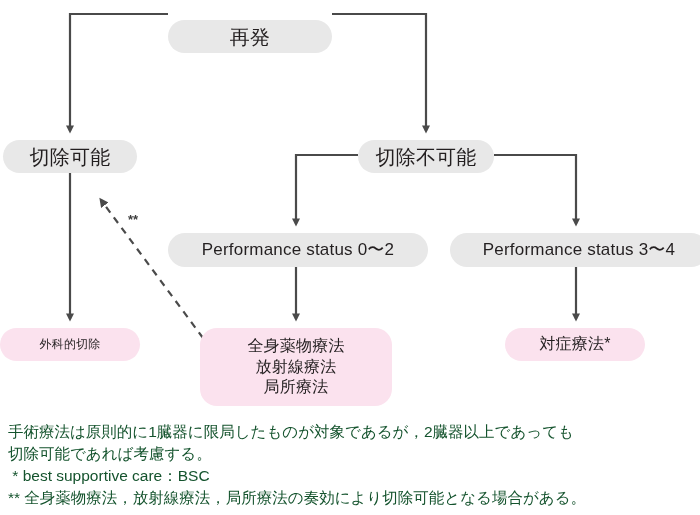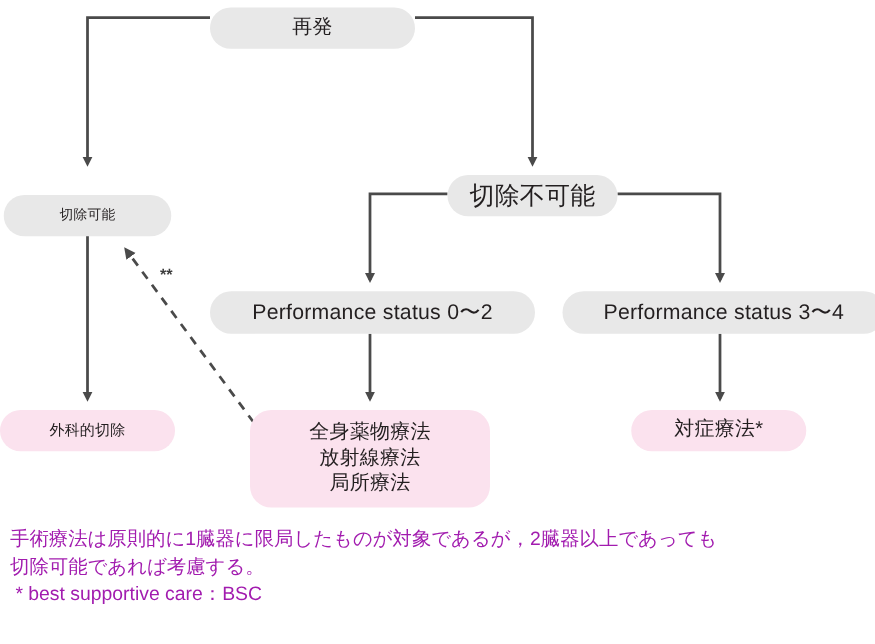--- a/index.html
+++ b/index.html
@@ -39,22 +39,22 @@
   }
   .node.gray  { background: #e8e8e8; }
   .node.pink  { background: #fbe2ee; }
 
   .node-label {
     display: block;
     white-space: pre-line;
   }
 
   
-  #node-recurrence      { left: 168px; top:   6px; width: 164px; height: 33px; font-size: 16px; }
-  #node-resectable      { left:   3px; top: 140px; width: 134px; height: 33px; font-size: 11px; margin-top: 16px; }
+  #node-recurrence      { left: 168px; top:   20px; width: 164px; height: 33px; font-size: 20px; }
+  #node-resectable      { left:   3px; top: 140px; width: 134px; height: 33px; font-size: 20px; }
   #node-unresectable    { left: 358px; top: 140px; width: 136px; height: 33px; font-size: 20px; }
   #node-ps02            { left: 168px; top: 233px; width: 260px; height: 34px; font-size: 17px; }
   #node-ps34            { left: 450px; top: 233px; width: 258px; height: 34px; font-size: 17px; }
   #node-surgical        { left:   0px; top: 328px; width: 140px; height: 33px; font-size: 12px; }
   #node-systemic        { left: 200px; top: 328px; width: 192px; height: 78px; font-size: 16px; justify-content: center; }
   #node-bsc             { left: 505px; top: 328px; width: 140px; height: 33px; font-size: 16px; }
 
   
   #marker-double-asterisk {
     position: absolute;
@@ -67,21 +67,21 @@
   }
 
   
   #footnotes {
     position: absolute;
     left: 8px;
     top: 421px;
     width: 688px;
     font-size: 15.5px;
     line-height: 1.42;
-    color: #a21caf;
+    color: #14532d;
     letter-spacing: 0px;
   }
   #footnotes .fn-line { white-space: pre; }
   #footnotes .fn-body { white-space: normal; }
 </style>
 </head>
 <body>
 
 <svg id="flowchart" viewBox="0 0 700 515">
   <defs>
@@ -146,13 +146,14 @@
 <div class="node pink" id="node-bsc">
   <span class="node-label">対症療法*</span>
 </div>
 
 <div id="marker-double-asterisk">**</div>
 
 <div id="footnotes">
   <div class="fn-body">手術療法は原則的に1臓器に限局したものが対象であるが，2臓器以上であっても</div>
   <div class="fn-body">切除可能であれば考慮する。</div>
   <div class="fn-line"> * best supportive care：BSC</div>
+  <div class="fn-line">** 全身薬物療法，放射線療法，局所療法の奏効により切除可能となる場合がある。</div>
 </div>
 
 </body></html>

